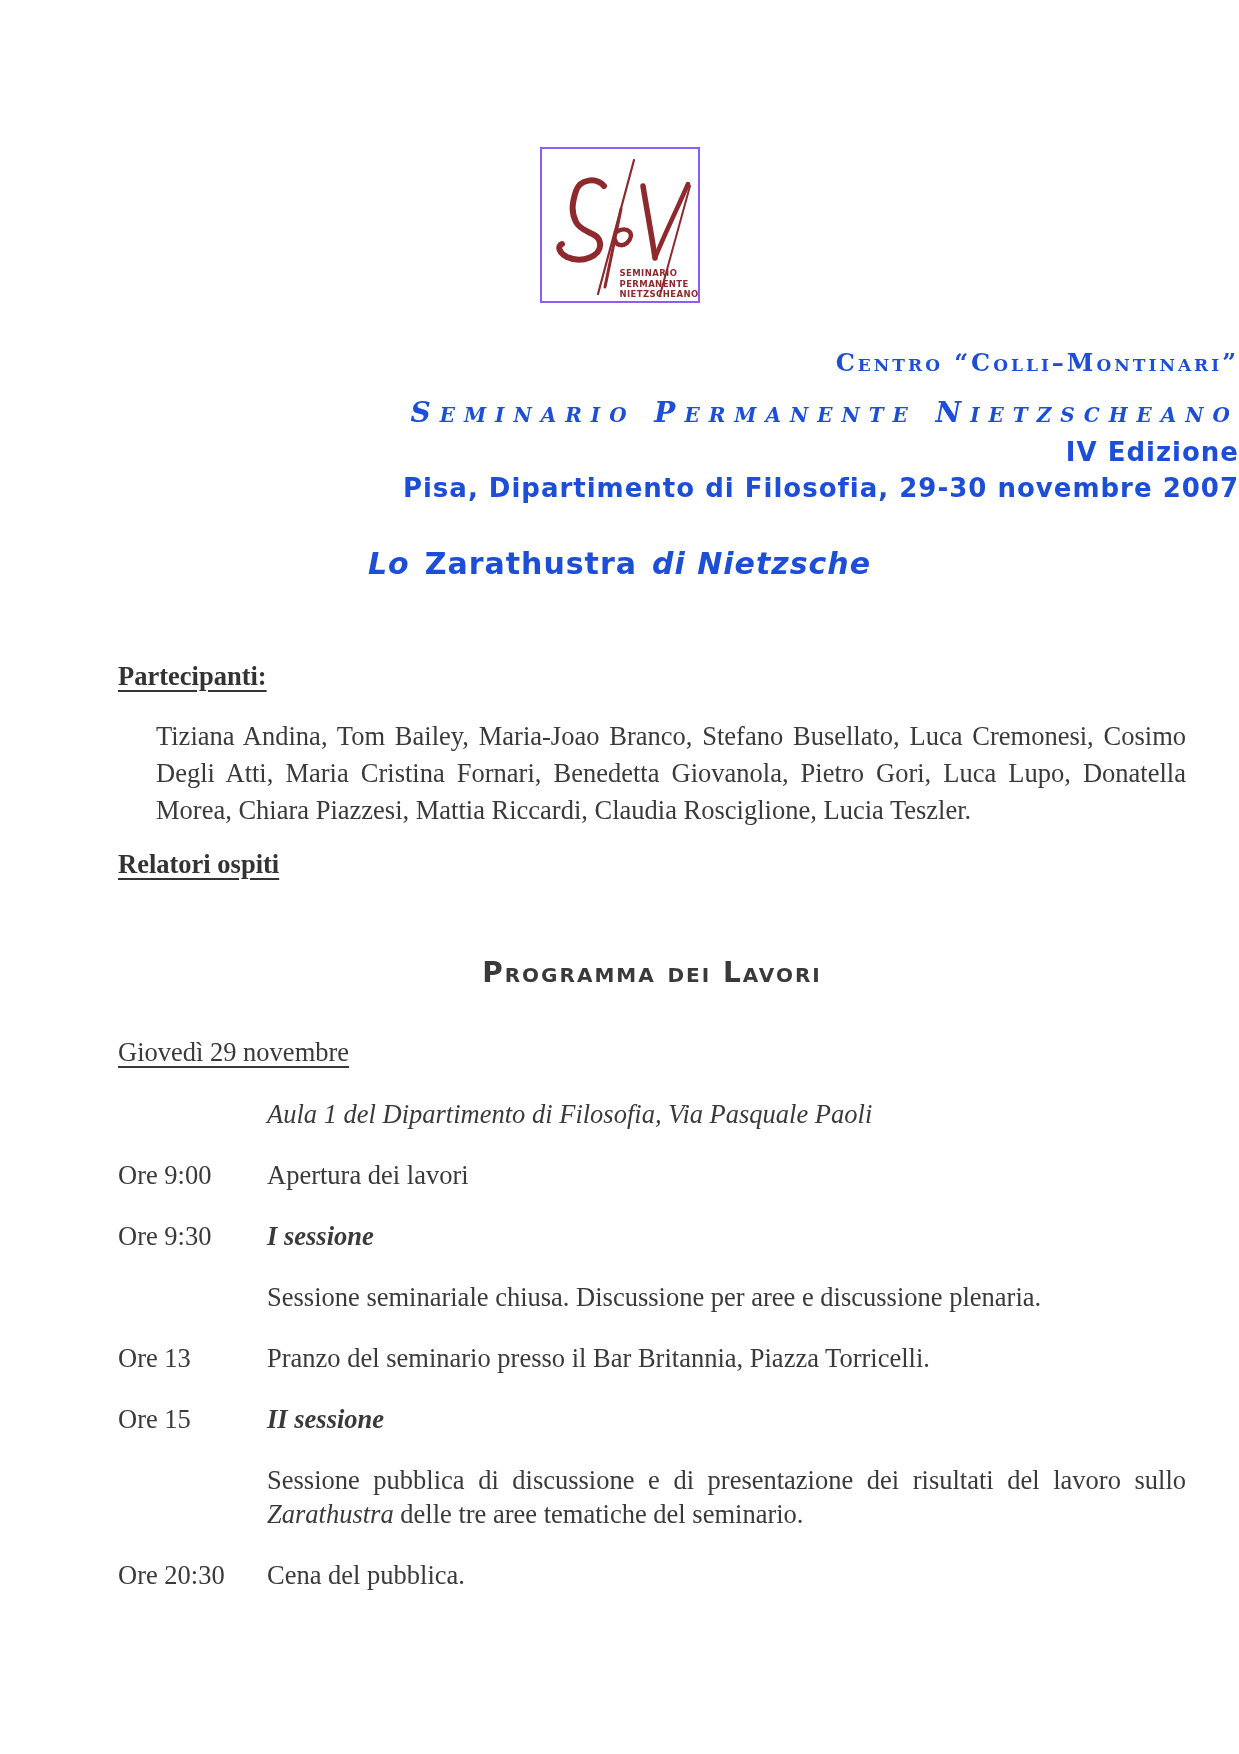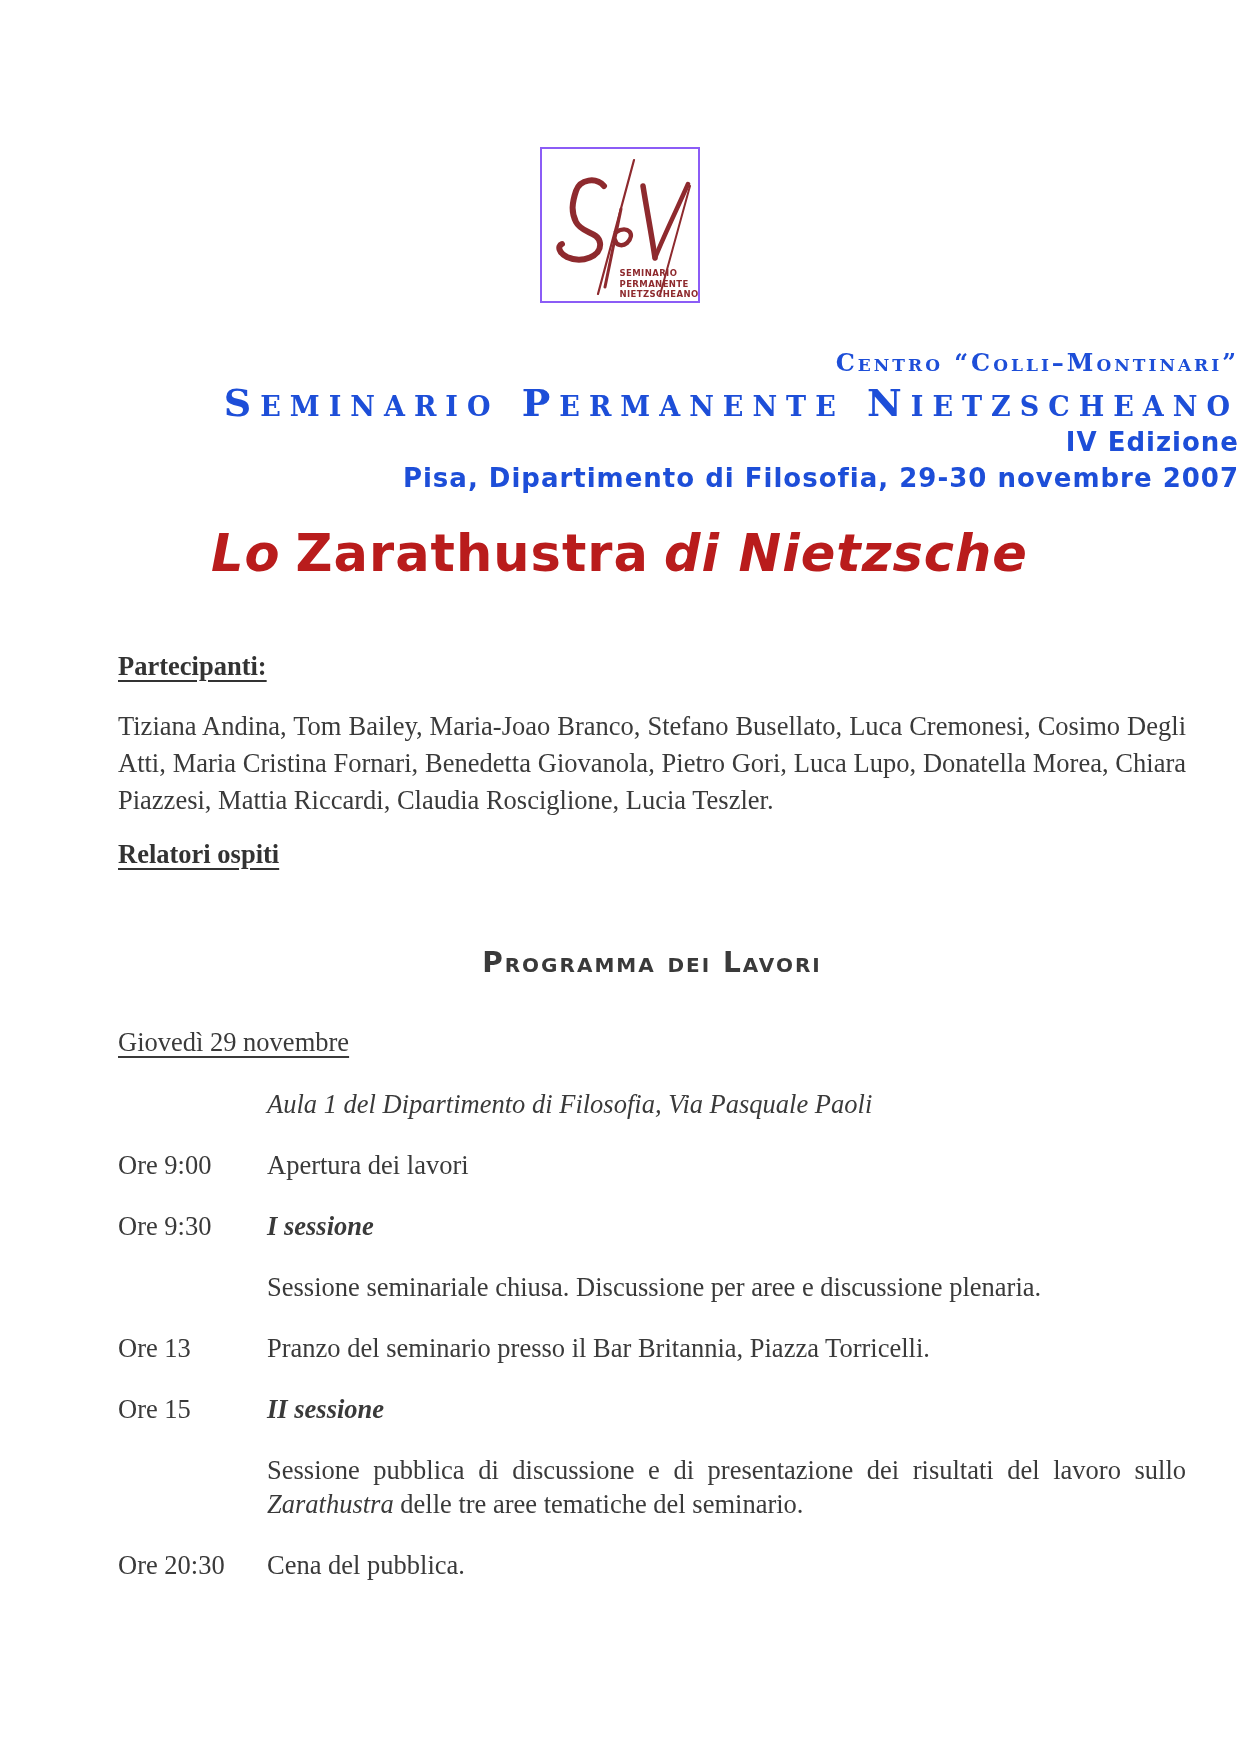--- a/index.html
+++ b/index.html
@@ -55,24 +55,25 @@
     font-variant-caps: small-caps;
     font-weight: bold;
     font-size: 24px;
     line-height: 32px;
     letter-spacing: 3px;
   }
   .h-seminario {
     font-family: "DejaVu Serif", serif;
     font-variant-caps: small-caps;
     font-weight: bold;
-    font-size: 38px;
+    font-size: 28px;
     line-height: 40px;
     letter-spacing: 9px;
-    margin-top: 4px;
+    margin-top: 14px;
+    font-style: italic;
   }
   .h-edizione {
     font-family: "DejaVu Sans", sans-serif;
     font-weight: bold;
     font-size: 26px;
     line-height: 34px;
     letter-spacing: 1px;
     margin-top: 2px;
   }
   .h-luogo {
@@ -84,23 +85,23 @@
     margin-top: 2px;
     padding-left: 40px;
   }
 
   
   .doc-title {
     margin-top: 32px;
     text-align: center;
     font-family: "DejaVu Sans", sans-serif;
     font-weight: bold;
-    font-size: 51px;
+    font-size: 30px;
     line-height: 54px;
-    color: #b91c1c;
+    color: #1d4ed8;
     letter-spacing: 1px;
   }
   .doc-title .it { font-style: italic; }
   .doc-title .sp2 { margin-left: 15px; }
 
   
   .content {
     padding-left: 118px;
     padding-right: 53px;
     font-size: 26.5px;
@@ -109,20 +110,21 @@
   .sec-heading {
     font-weight: bold;
     color: #333333;
     text-decoration: underline;
     text-decoration-thickness: 2px;
     text-underline-offset: 5px;
   }
   .heading-partecipanti { margin-top: 68px; }
   .names-par {
     margin-top: 25px;
+    margin-left: 38px;
     text-align: justify;
     line-height: 37px;
   }
   .heading-relatori { margin-top: 18px; }
   .speakers-par {
     margin-top: 27px;
     margin-left: 12px;
   }
 
   

